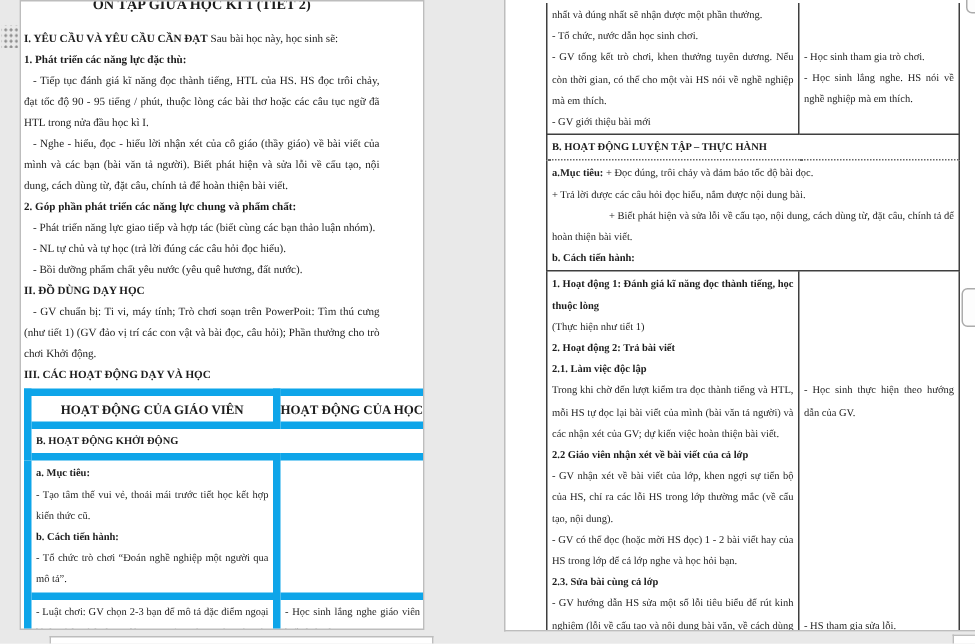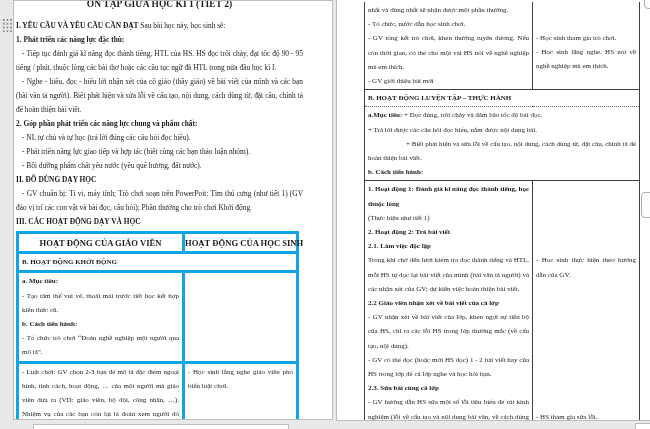--- a/index.html
+++ b/index.html
@@ -1,31 +1,31 @@
 <!DOCTYPE html>
 <html><head>
 <meta charset="utf-8">
 <style>
   html,body{margin:0;padding:0;}
   #viewport{position:relative;width:650px;height:429px;background:#e9e9e9;overflow:hidden;
     font-family:"Liberation Serif", serif;color:#1c1c1c;}
   .page{position:absolute;background:#fff;border:1px solid #bdbdbd;overflow:hidden;box-sizing:border-box;}
-  #page-left{left:13px;top:0;width:320px;height:420px;padding:0 29px 0 2px;}
+  #page-left{left:13px;top:0;width:270px;height:420px;padding:0 29px 0 2px;}
   #page-right{left:336px;top:0;width:322px;height:421px;padding:0 0 0 27px;border-top:none;}
   
   .doc p{margin:0;font-size:7.4px;line-height:14px;text-align:justify;}
   .doc p.dash{text-indent:6px;font-family:Liberation Serif, serif;}
   .bold{font-weight:bold;}
   .title{font-size:9.5px;font-weight:bold;text-align:center;line-height:12px;margin:-3px 0 9px 0;}
   
   table.doc-tbl{border-collapse:collapse;table-layout:fixed;margin-top:2px;}
   table.doc-tbl td{vertical-align:top;padding:1px 3px;font-size:7px;line-height:14.2px;}
   table.doc-tbl td p{font-size:7px;line-height:14.2px;margin:0;text-align:justify;}
   #tbl-left{width:280px;}
-  #tbl-left td{border:3px solid #0ea5e9;}
+  #tbl-left td{border:5px solid #0ea5e9;}
   #tbl-right{width:275px;}
   #tbl-right td{border:1px solid #3f3f3f;border-top:none;}
   td.th-cell{font-weight:bold;text-align:center;font-size:8.6px !important;white-space:nowrap;
     border-bottom:1px dotted #666 !important;padding:2px 0 1px 0 !important;}
   td.span-row{font-weight:bold;border-bottom:1px dotted #666 !important;}
   td.dot-bot{border-bottom:1px dotted #666 !important;}
   td.pad-top{padding-top:3px;}
   .indent-plus{margin-left:38px;}
   .hang-plus{text-indent:38px;}
   .hs-gap1{margin-top:28px !important;}
@@ -49,22 +49,22 @@
 
   <div id="drag-handle" title=""></div>
 
   <div class="page doc" id="page-left">
     <div class="title">ÔN TẬP GIỮA HỌC KÌ 1 (TIẾT 2)</div>
     <p><span class="bold">I. YÊU CẦU VÀ YÊU CẦU CẦN ĐẠT</span><span> Sau bài học này, học sinh sẽ:</span></p>
     <p class="bold">1. Phát triển các năng lực đặc thù:</p>
     <p class="dash">- Tiếp tục đánh giá kĩ năng đọc thành tiếng, HTL của HS. HS đọc trôi chảy, đạt tốc độ 90 - 95 tiếng / phút, thuộc lòng các bài thơ hoặc các câu tục ngữ đã HTL trong nửa đầu học kì I.</p>
     <p class="dash">- Nghe - hiểu, đọc - hiểu lời nhận xét của cô giáo (thầy giáo) về bài viết của mình và các bạn (bài văn tả người). Biết phát hiện và sửa lỗi về cấu tạo, nội dung, cách dùng từ, đặt câu, chính tả để hoàn thiện bài viết.</p>
     <p class="bold">2. Góp phần phát triển các năng lực chung và phẩm chất:</p>
+    <p class="dash">- Phát triển năng lực giao tiếp và hợp tác (biết cùng các bạn thảo luận nhóm).</p>
     <p class="dash">- NL tự chủ và tự học (trả lời đúng các câu hỏi đọc hiểu).</p>
-    <p class="dash">- Phát triển năng lực giao tiếp và hợp tác (biết cùng các bạn thảo luận nhóm).</p>
     <p class="dash">- Bồi dưỡng phẩm chất yêu nước (yêu quê hương, đất nước).</p>
     <p class="bold">II. ĐỒ DÙNG DẠY HỌC</p>
     <p class="dash">- GV chuẩn bị: Ti vi, máy tính; Trò chơi soạn trên PowerPoit: Tìm thú cưng (như tiết 1) (GV đảo vị trí các con vật và bài đọc, câu hỏi); Phần thưởng cho trò chơi Khởi động.</p>
     <p class="bold">III. CÁC HOẠT ĐỘNG DẠY VÀ HỌC</p>
 
     <table class="doc-tbl" id="tbl-left">
       <colgroup>
           <col style="width:166px">
           <col style="width:114px">
         </colgroup>

